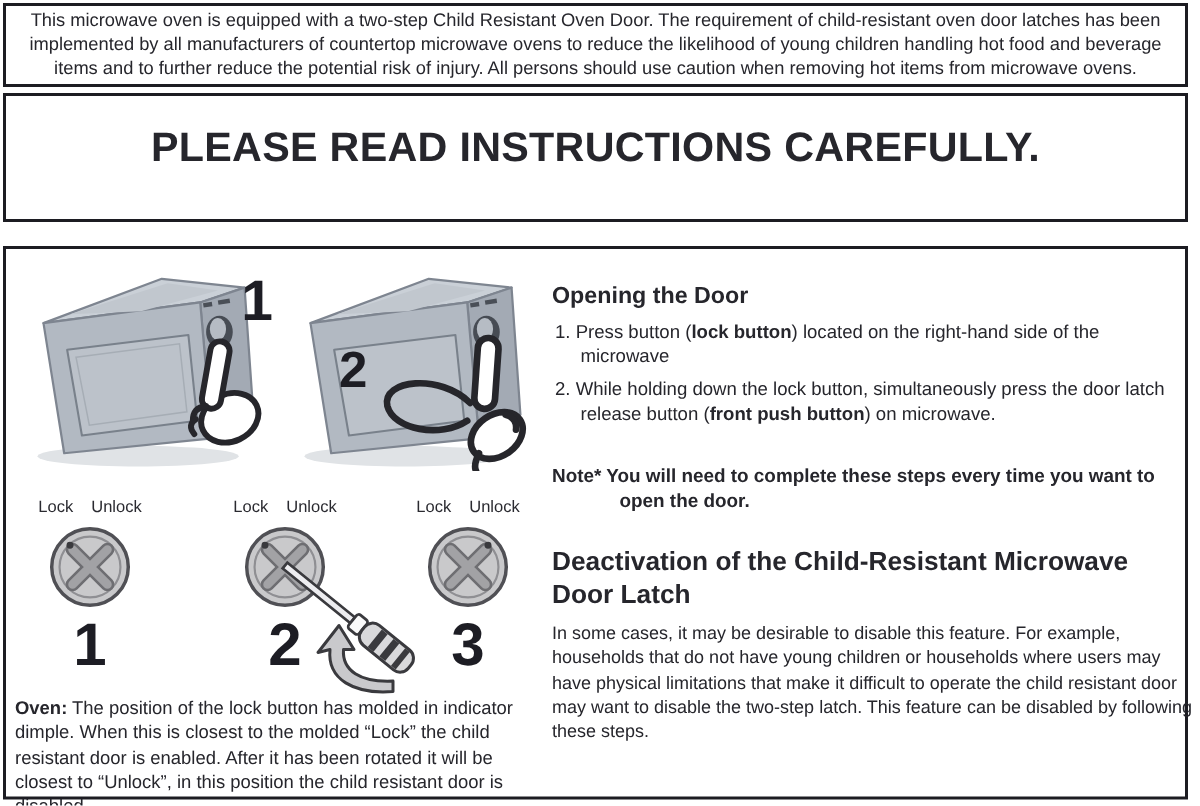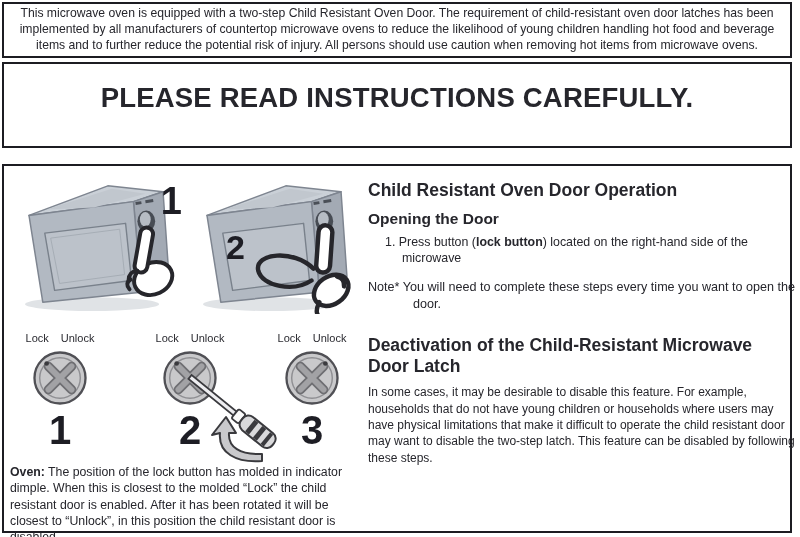--- a/index.html
+++ b/index.html
@@ -51,25 +51,25 @@
   .side-note{
     left:6px;top:298px;width:352px;
     font-size:12.3px;line-height:1.33;text-align:left;
   }
   .b{font-weight:bold;}
   
   .right-col{left:364px;top:14px;width:428px;}
   .op-title{font-size:17.5px;font-weight:bold;margin:0;line-height:1.2;}
   .op-subtitle{font-size:15.5px;font-weight:bold;margin:9px 0 3px;line-height:1.2;}
   .step{
-    font-size:12.4px;line-height:1.36;margin:5px 17px;
+    font-size:12.4px;line-height:1.36;margin:5px 2px;
     padding-left:17px;text-indent:-17px;
   }
   .note-star{
-    font-size:12.6px;font-weight:normal;line-height:1.36;margin-top:12px;
+    font-size:12.6px;font-weight:bold;line-height:1.36;margin-top:24px;
     padding-left:45px;text-indent:-45px;
   }
   .deact-title{font-size:17.5px;font-weight:bold;line-height:1.25;margin:21px 0 0;}
   .deact-body{font-size:12px;line-height:1.36;margin-top:6px;}
   .deact-steps{margin-top:7px;padding-left:13px;}
   .deact-steps .step{margin:4px 0;}
 </style>
 </head>
 <body>
 
@@ -195,27 +195,30 @@
     </svg>
     <div class="screw-num">3</div>
   </div>
 
   <div class="abs side-note">
     <span class="b">Oven:</span>
     <span>The position of the lock button has molded in indicator dimple. When this is closest to the molded “Lock” the child resistant door is enabled.  After it has been rotated it will be closest to “Unlock”, in this position the child resistant door is disabled.</span>
   </div>
 
   <div class="abs right-col">
-    <h2 class="op-title">Child Resistant Oven Door Operation</h2>
     <h3 class="op-subtitle">Opening the Door</h3>
 
     <p class="step">
       <span>1.</span>
       <span>Press button (</span><b>lock button</b><span>) located on the right-hand side of the microwave</span>
     </p>
+    <p class="step">
+      <span>2.</span>
+      <span>While holding down the lock button, simultaneously press the door latch release button (</span><b>front push button</b><span>) on microwave.</span>
+    </p>
 
     <p class="note-star">Note* You will need to complete these steps every time you want to open the door.</p>
 
     <h2 class="deact-title">Deactivation of the Child-Resistant Microwave Door Latch</h2>
     <p class="deact-body">In some cases, it may be desirable to disable this feature.  For example, households that do not have young children or households where users may have physical limitations that make it difficult to operate the child resistant door may want to disable the two-step latch. This feature can be disabled by following these steps.</p>
 
   </div>
 
 </div>
 

